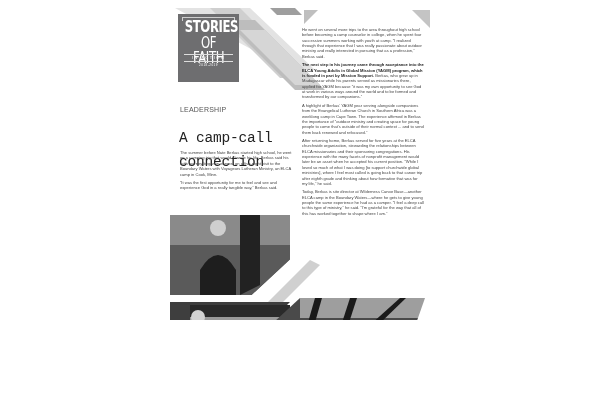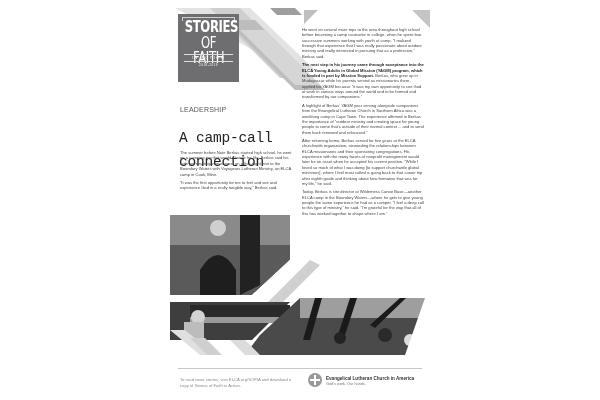--- a/index.html
+++ b/index.html
@@ -1,21 +1,21 @@
 <!DOCTYPE html>
 <html><head>
 <meta charset="utf-8">
 <style>
   html, body { margin: 0; padding: 0; }
   body {
     width: 600px; height: 400px; background: #ffffff; position: relative; overflow: hidden;
     font-family: "Liberation Sans", sans-serif;
   }
   .page {
-    position: absolute; left: 170px; top: 0; width: 260px; height: 400px;
+    position: absolute; left: 170px; top: 0; width: 260px; height: 320px;
     background: #ffffff; overflow: hidden;
   }
   
   .hdr-stripes { position: absolute; left: 0; top: 0; width: 260px; height: 100px; }
   .logo {
     position: absolute; left: 8px; top: 14px; width: 61px; height: 68px;
     background: #6e6e70; color: #fff; text-align: center;
   }
   .logo .l1 { position: absolute; left: 0; right: 0; top: 6px; font-family: "DejaVu Sans", sans-serif; font-weight: bold; font-size: 15px; letter-spacing: -0.5px; line-height: 15px; transform: scaleX(0.78); }
   .logo .l2 { position: absolute; left: 0; right: 0; top: 22px; font-family: "DejaVu Sans", sans-serif; font-size: 15px; line-height: 15px; letter-spacing: -0.5px; transform: scaleX(0.78); }

